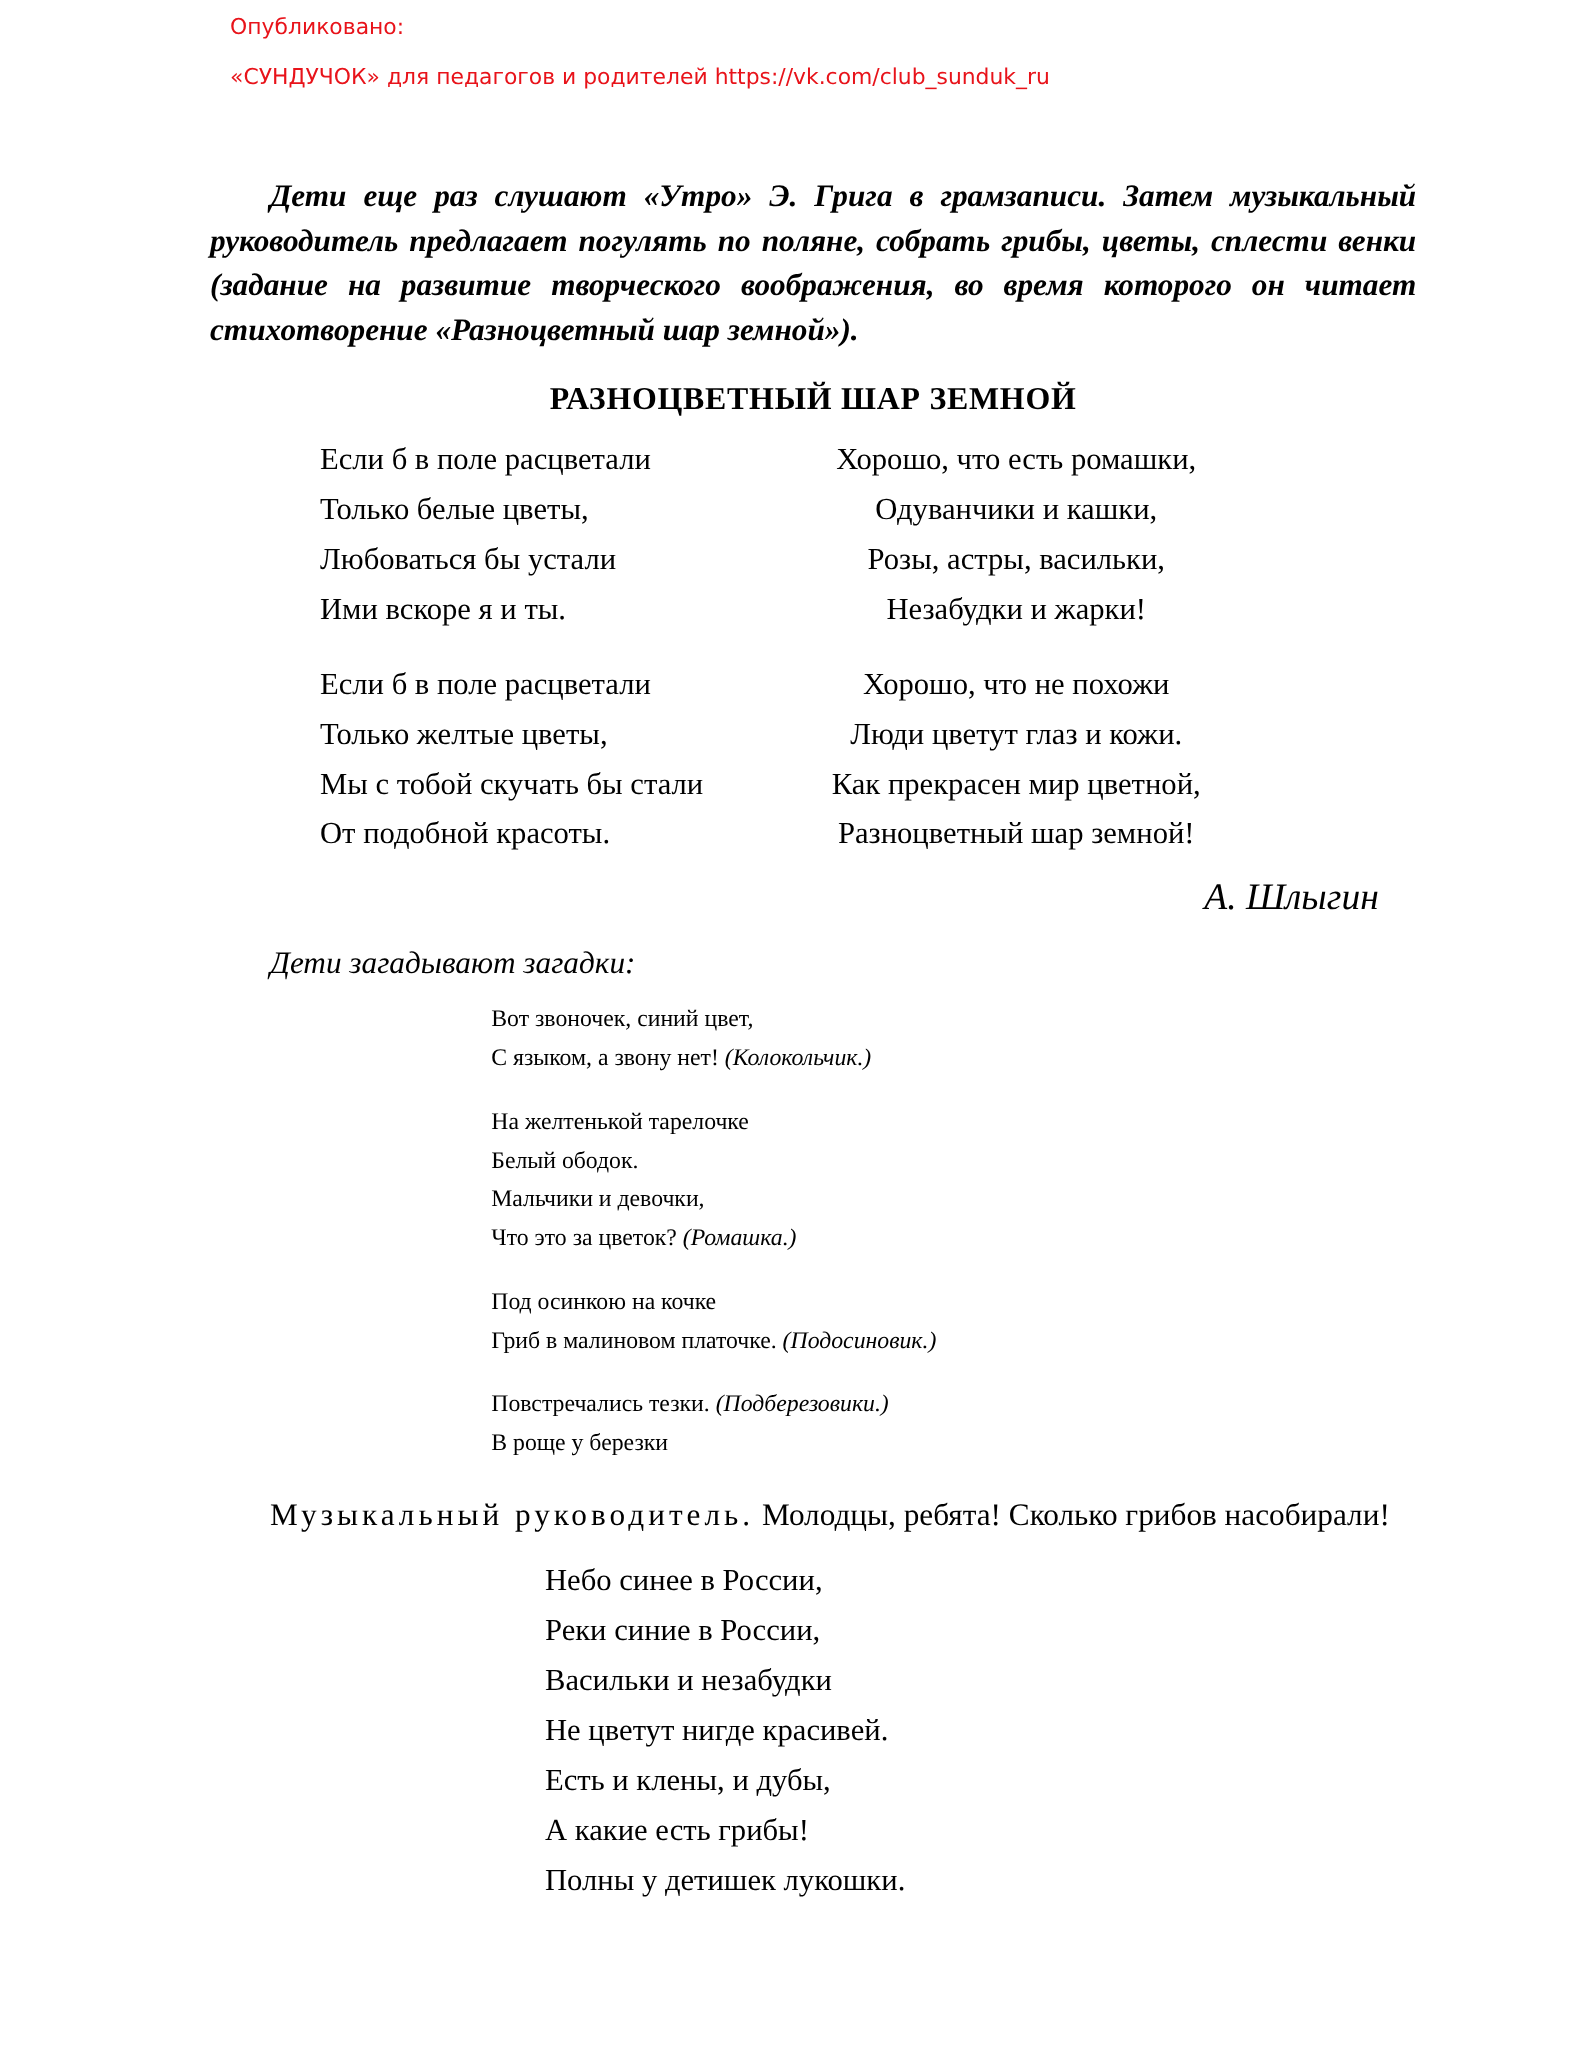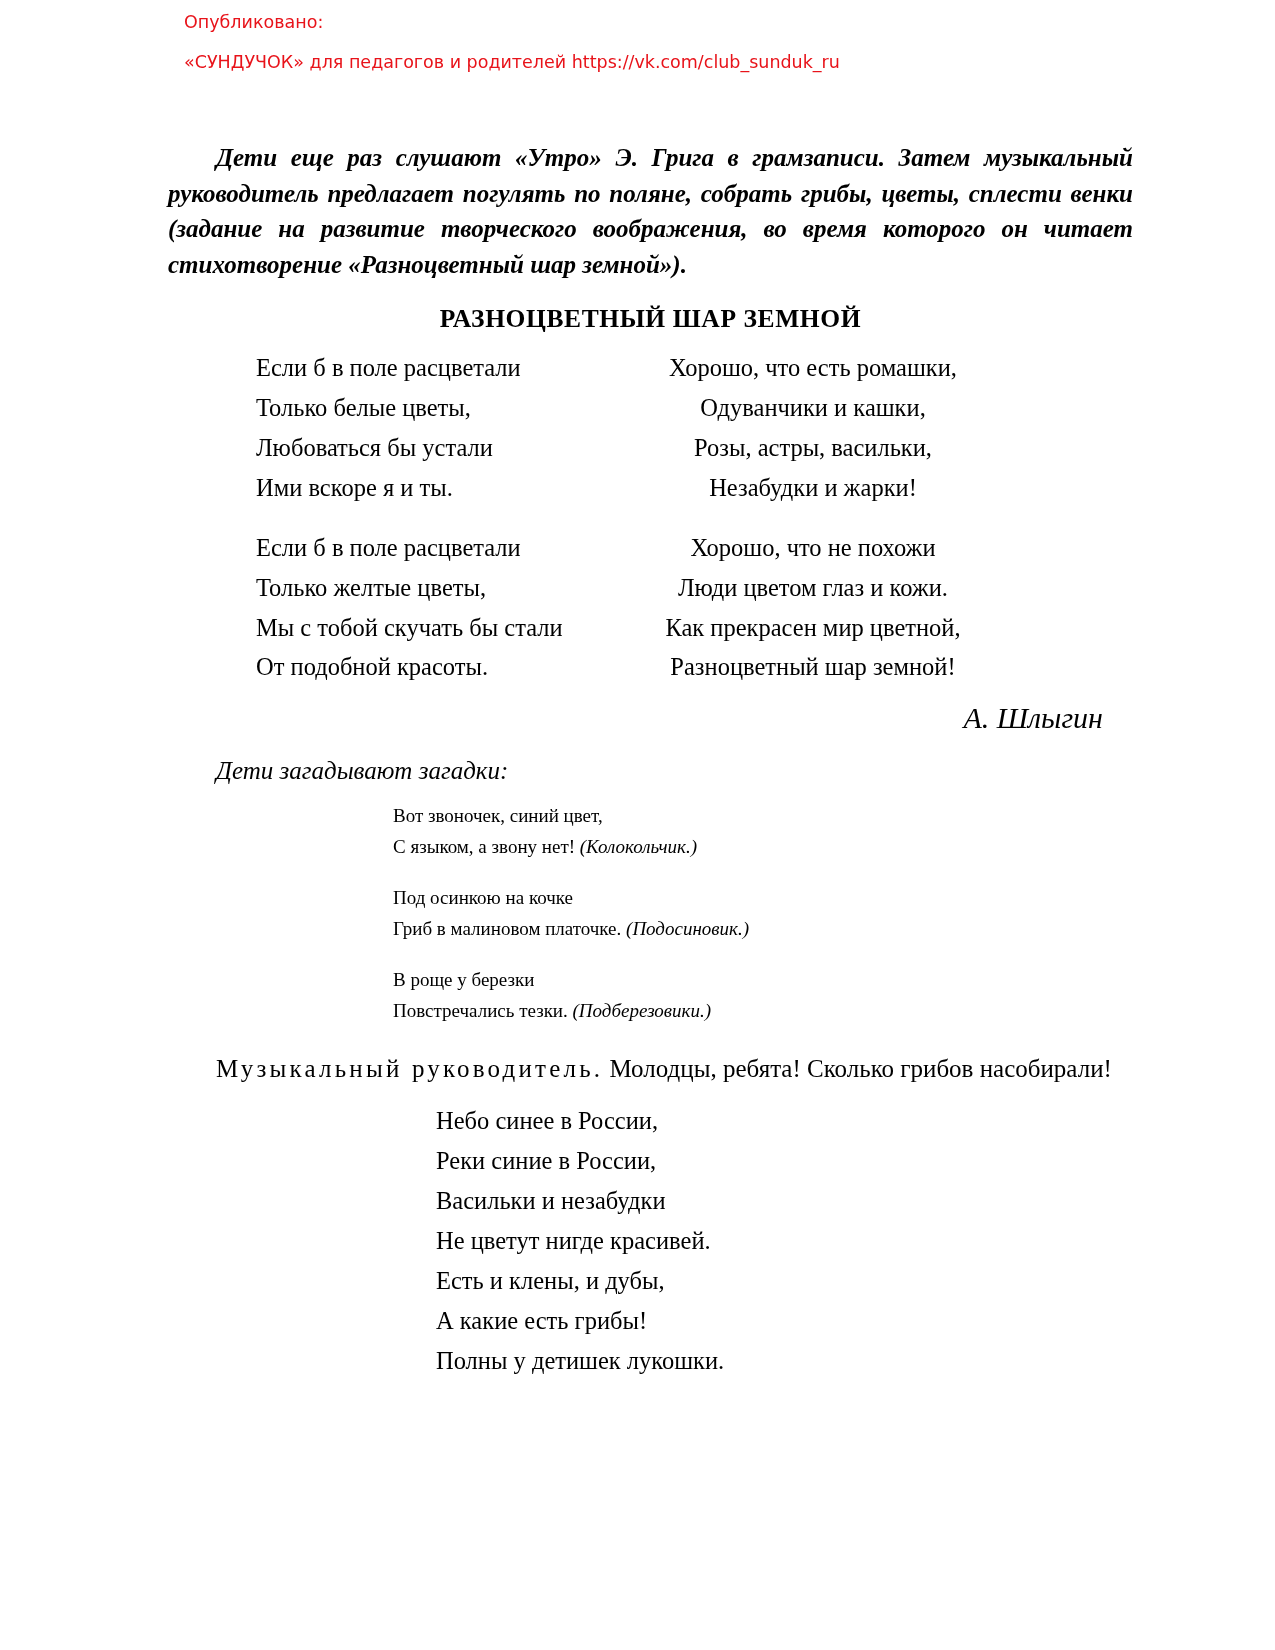--- a/index.html
+++ b/index.html
@@ -161,47 +161,53 @@
       </div>
       <div class="poem-col right">
         <div class="stanza">
           <div class="vline">Хорошо, что есть ромашки,</div>
           <div class="vline">Одуванчики и кашки,</div>
           <div class="vline">Розы, астры, васильки,</div>
           <div class="vline">Незабудки и жарки!</div>
         </div>
         <div class="stanza">
           <div class="vline">Хорошо, что не похожи</div>
-          <div class="vline">Люди цветом глаз и кожи.</div>
+          <div class="vline">Люди цветут глаз и кожи.</div>
           <div class="vline">Как прекрасен мир цветной,</div>
           <div class="vline">Разноцветный шар земной!</div>
         </div>
       </div>
     </div>
 
     <div class="author">А. Шлыгин</div>
 
     <p class="lead-italic">Дети загадывают загадки:</p>
 
     <div class="riddles">
 
       <div class="riddle">
         <div class="vline">Вот звоночек, синий цвет,</div>
         <div class="vline"><span>С языком, а звону нет! </span><span class="answer">(Колокольчик.)</span></div>
       </div>
 
+      <div class="riddle">
+        <div class="vline">На желтенькой тарелочке</div>
+        <div class="vline">Белый ободок.</div>
+        <div class="vline">Мальчики и девочки,</div>
+        <div class="vline"><span>Что это за цветок? </span><span class="answer">(Ромашка.)</span></div>
+      </div>
 
       <div class="riddle">
         <div class="vline">Под осинкою на кочке</div>
         <div class="vline"><span>Гриб в малиновом платочке. </span><span class="answer">(Подосиновик.)</span></div>
       </div>
 
       <div class="riddle">
+        <div class="vline"><span>Повстречались тезки. </span><span class="answer">(Подберезовики.)</span></div>
         <div class="vline">В роще у березки</div>
-        <div class="vline"><span>Повстречались тезки. </span><span class="answer">(Подберезовики.)</span></div>
       </div>
 
     </div>
 
     <p class="speaker-para"><span class="speaker-name">Музыкальный руководитель.</span><span> Молодцы, ребята! Сколько грибов насобирали!</span></p>
 
     <div class="song">
       <div class="vline">Небо синее в России,</div>
       <div class="vline">Реки синие в России,</div>
       <div class="vline">Васильки и незабудки</div>

